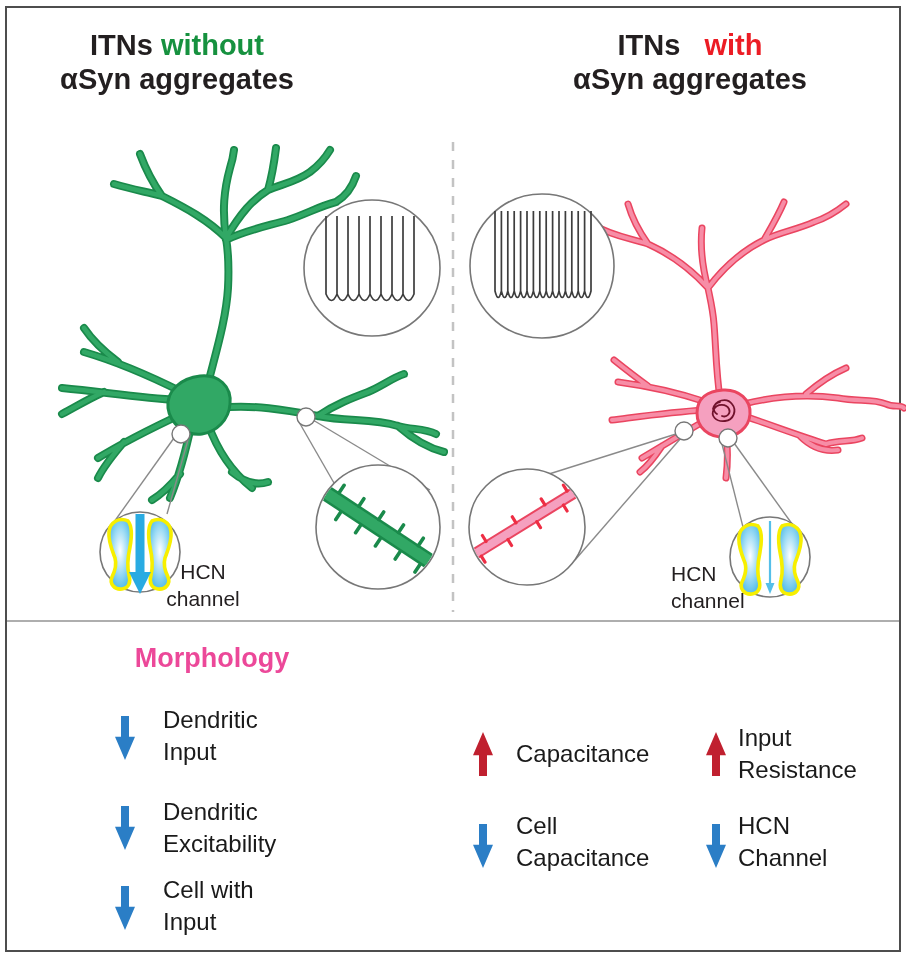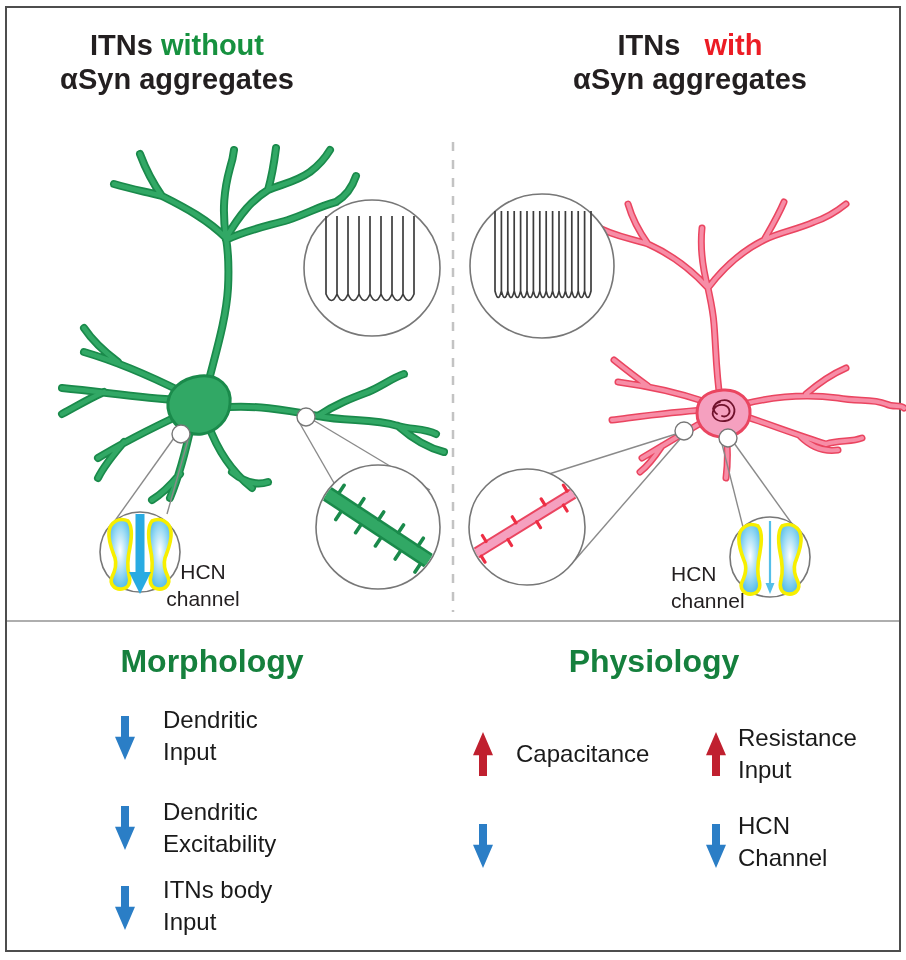--- a/index.html
+++ b/index.html
@@ -5,21 +5,21 @@
   html,body{margin:0;padding:0;background:#ffffff;}
   .figure{position:relative;width:906px;height:960px;background:#ffffff;overflow:hidden;
           font-family:"Liberation Sans","DejaVu Sans",sans-serif;}
   .abs{position:absolute;}
   .frame{left:5px;top:6px;width:892px;height:942px;border:2px solid #4d4d4d;}
   .separator{left:7px;top:620px;width:892px;height:2px;background:#aeaeae;}
   .panel-title{font-size:29px;font-weight:bold;color:#231f20;line-height:34px;text-align:center;width:320px;}
   .hl-left{color:#16913f;}
   .hl-right{color:#ec1c24;}
   .hcn-label{font-size:21px;color:#231f20;line-height:27px;}
-  .section-heading{font-size:32px;font-weight:bold;color:#15803d;text-align:center;width:300px;}
+  .section-heading{font-size:27px;font-weight:bold;color:#ec4899;text-align:center;width:300px;}
   .item-text{font-size:24px;color:#1a1a1a;line-height:32px;}
   .item-text span{display:block;}
   svg{display:block;}
 </style>
 </head>
 <body>
 
 <div class="figure">
 
   <div class="abs frame"></div>
@@ -194,21 +194,20 @@
   </div>
 
   <div class="abs hcn-label" style="left:671px;top:560px;width:110px;text-align:left">
     <span style="display:block">HCN</span>
     <span style="display:block">channel</span>
   </div>
 
   <div class="abs separator"></div>
 
   <div class="abs section-heading" style="left:62px;top:643px">Morphology</div>
-  <div class="abs section-heading" style="left:504px;top:643px">Physiology</div>
 
   <svg class="abs" style="left:115px;top:716px" width="20" height="44" viewBox="0 0 20 34" preserveAspectRatio="none">
     <polygon points="6,0 14,0 14,16 20,16 10,34 0,16 6,16" fill="#2b7ec6"></polygon>
   </svg>
   <div class="abs item-text" style="left:163px;top:704px">
     <span>Dendritic</span>
     <span>Input</span>
   </div>
 
   <svg class="abs" style="left:115px;top:806px" width="20" height="44" viewBox="0 0 20 34" preserveAspectRatio="none">
@@ -216,43 +215,47 @@
   </svg>
   <div class="abs item-text" style="left:163px;top:796px">
     <span>Dendritic</span>
     <span>Excitability</span>
   </div>
 
   <svg class="abs" style="left:115px;top:886px" width="20" height="44" viewBox="0 0 20 34" preserveAspectRatio="none">
     <polygon points="6,0 14,0 14,16 20,16 10,34 0,16 6,16" fill="#2b7ec6"></polygon>
   </svg>
   <div class="abs item-text" style="left:163px;top:874px">
-    <span>ITNs body</span>
+    <span>Cell with</span>
     <span>Input</span>
   </div>
 
   <svg class="abs" style="left:473px;top:732px" width="20" height="44" viewBox="0 0 20 34" preserveAspectRatio="none">
     <polygon points="10,0 20,18 14,18 14,34 6,34 6,18 0,18" fill="#c0202f"></polygon>
   </svg>
   <div class="abs item-text" style="left:516px;top:738px">
     <span>Capacitance</span>
     <span></span>
   </div>
 
   <svg class="abs" style="left:706px;top:732px" width="20" height="44" viewBox="0 0 20 34" preserveAspectRatio="none">
     <polygon points="10,0 20,18 14,18 14,34 6,34 6,18 0,18" fill="#c0202f"></polygon>
   </svg>
   <div class="abs item-text" style="left:738px;top:722px">
+    <span>Input</span>
     <span>Resistance</span>
-    <span>Input</span>
   </div>
 
   <svg class="abs" style="left:473px;top:824px" width="20" height="44" viewBox="0 0 20 34" preserveAspectRatio="none">
     <polygon points="6,0 14,0 14,16 20,16 10,34 0,16 6,16" fill="#2b7ec6"></polygon>
   </svg>
+  <div class="abs item-text" style="left:516px;top:810px">
+    <span>Cell</span>
+    <span>Capacitance</span>
+  </div>
 
   <svg class="abs" style="left:706px;top:824px" width="20" height="44" viewBox="0 0 20 34" preserveAspectRatio="none">
     <polygon points="6,0 14,0 14,16 20,16 10,34 0,16 6,16" fill="#2b7ec6"></polygon>
   </svg>
   <div class="abs item-text" style="left:738px;top:810px">
     <span>HCN</span>
     <span>Channel</span>
   </div>
 
 </div>

